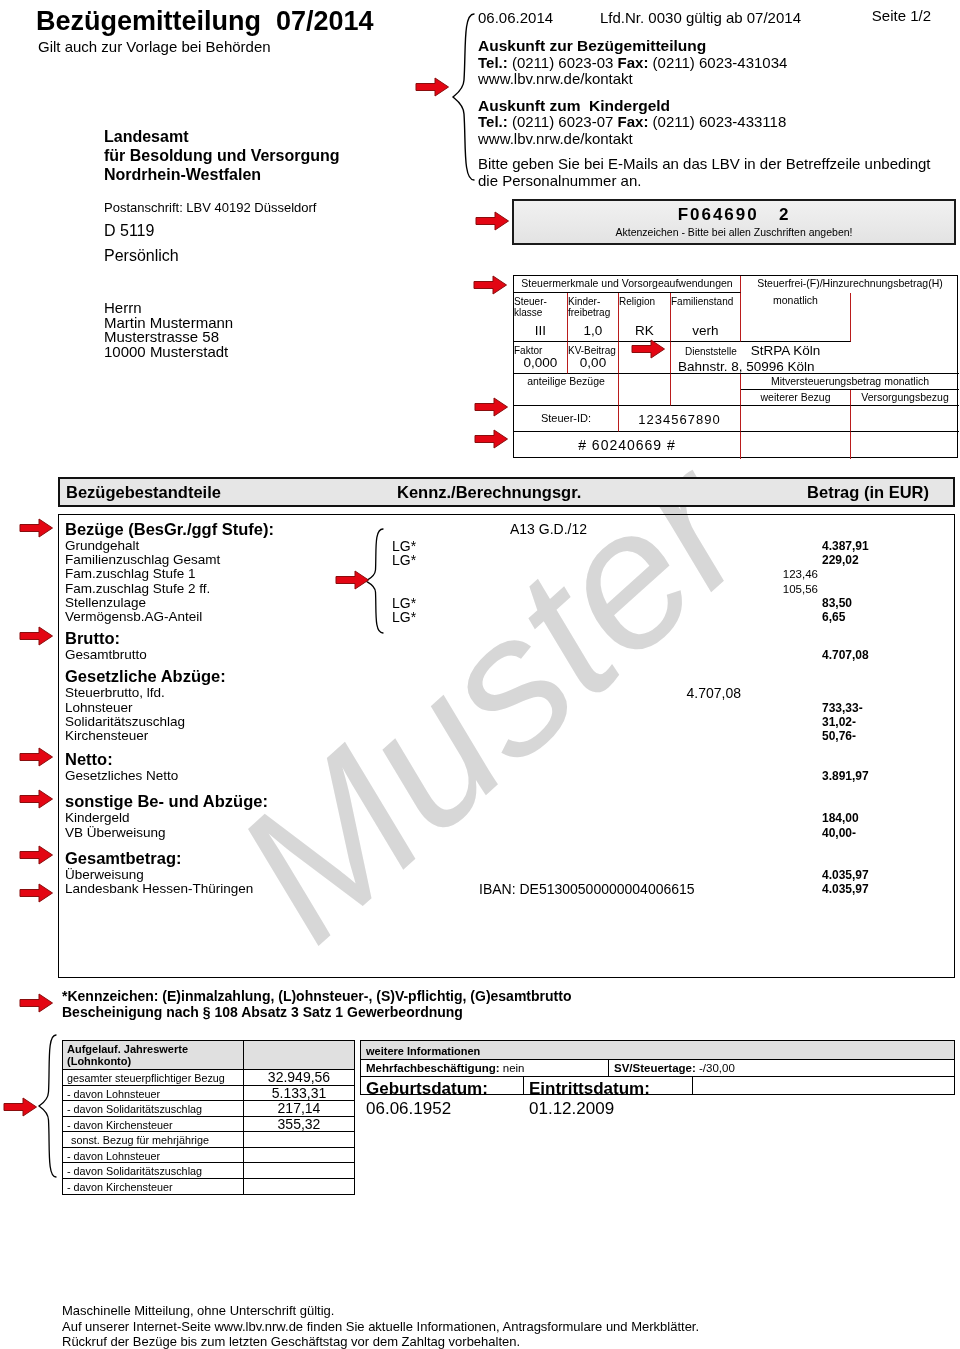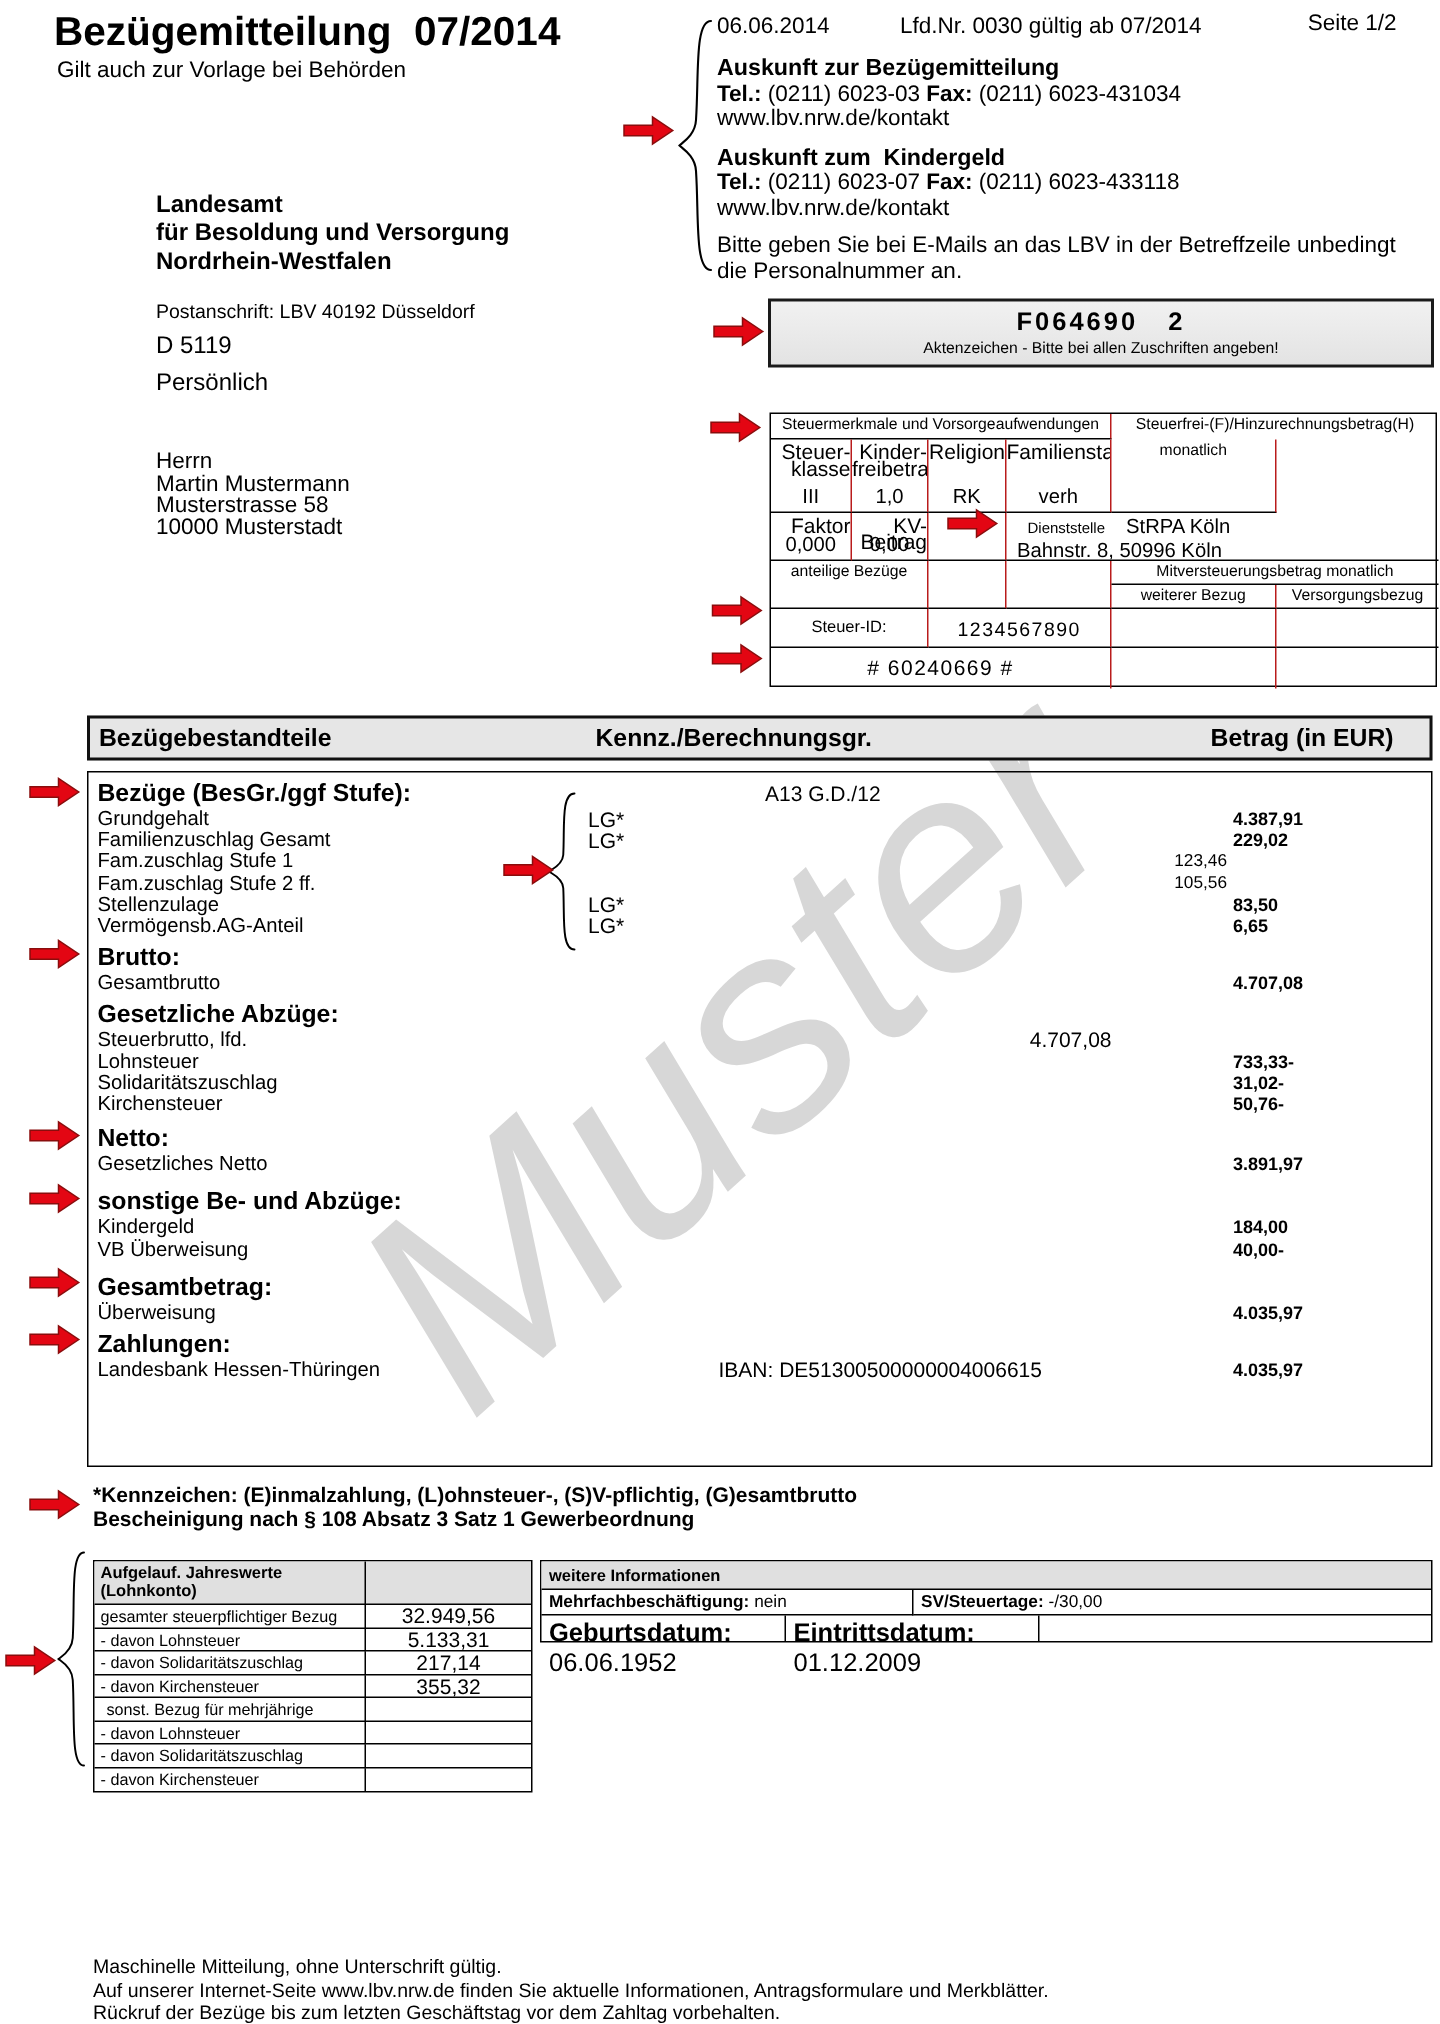--- a/index.html
+++ b/index.html
@@ -40,21 +40,21 @@
   .akt-hint{font-size:10.5px;margin-top:1px;}
 
   
   .taxt{position:absolute;left:513px;top:275px;width:445px;height:183px;box-sizing:border-box;
         border:1.5px solid #000;}
   .tcell{position:absolute;box-sizing:border-box;border-right:1px solid #b91c1c;border-bottom:1px solid #000;
          font-size:10px;overflow:hidden;}
   .tcell.no-r{border-right:none;}
   .tcell.no-b{border-bottom:none;}
   .tc-hdr{display:block;text-align:center;font-size:10.5px;line-height:15px;}
-  .tc-label{display:block;text-align:right;font-size:14px;line-height:11px;padding-top:3px;}
+  .tc-label{display:block;text-align:left;font-size:10px;line-height:11px;padding-top:3px;}
   .tc-value{position:absolute;left:0;right:0;bottom:3px;text-align:center;font-size:13.5px;}
   .tc-mid{display:block;text-align:center;line-height:15px;font-size:10.5px;}
   .dstl1{padding-left:14px;padding-top:1px;white-space:nowrap;}
   .dstl1 .dl{font-size:10px;}
   .dstl1 .dn{font-size:13.5px;margin-left:14px;}
   .dstl2{padding-left:7px;font-size:13.5px;margin-top:1px;white-space:nowrap;}
   .tc-id{position:absolute;left:0;right:0;top:6px;text-align:center;font-size:11px;}
   .tc-idval{position:absolute;left:0;right:0;top:6px;text-align:center;font-size:13px;letter-spacing:1px;}
   .tc-pn{position:absolute;left:0;right:0;top:5px;text-align:center;font-size:14px;letter-spacing:1px;}
 
@@ -387,27 +387,20 @@
         <span class="c-small"></span>
         <span class="c-amt"></span>
     </div>
     <div class="prow">
       <span class="c-label">Überweisung</span>
         <span class="c-kennz"></span>
         <span class="c-calc"></span>
         <span class="c-small"></span>
         <span class="c-amt">4.035,97</span>
     </div>
-    <div class="prow sec mt4">
-      <span class="c-label">Zahlungen:</span>
-        <span class="c-kennz"></span>
-        <span class="c-calc"></span>
-        <span class="c-small"></span>
-        <span class="c-amt"></span>
-    </div>
     <div class="prow">
       <span class="c-label">Landesbank Hessen-Thüringen</span>
         <span class="c-kennz"></span>
         <span class="c-calc calc-iban">IBAN: DE51300500000004006615</span>
         <span class="c-small"></span>
         <span class="c-amt">4.035,97</span>
     </div>
   </div>
 
   <div class="footnote">

